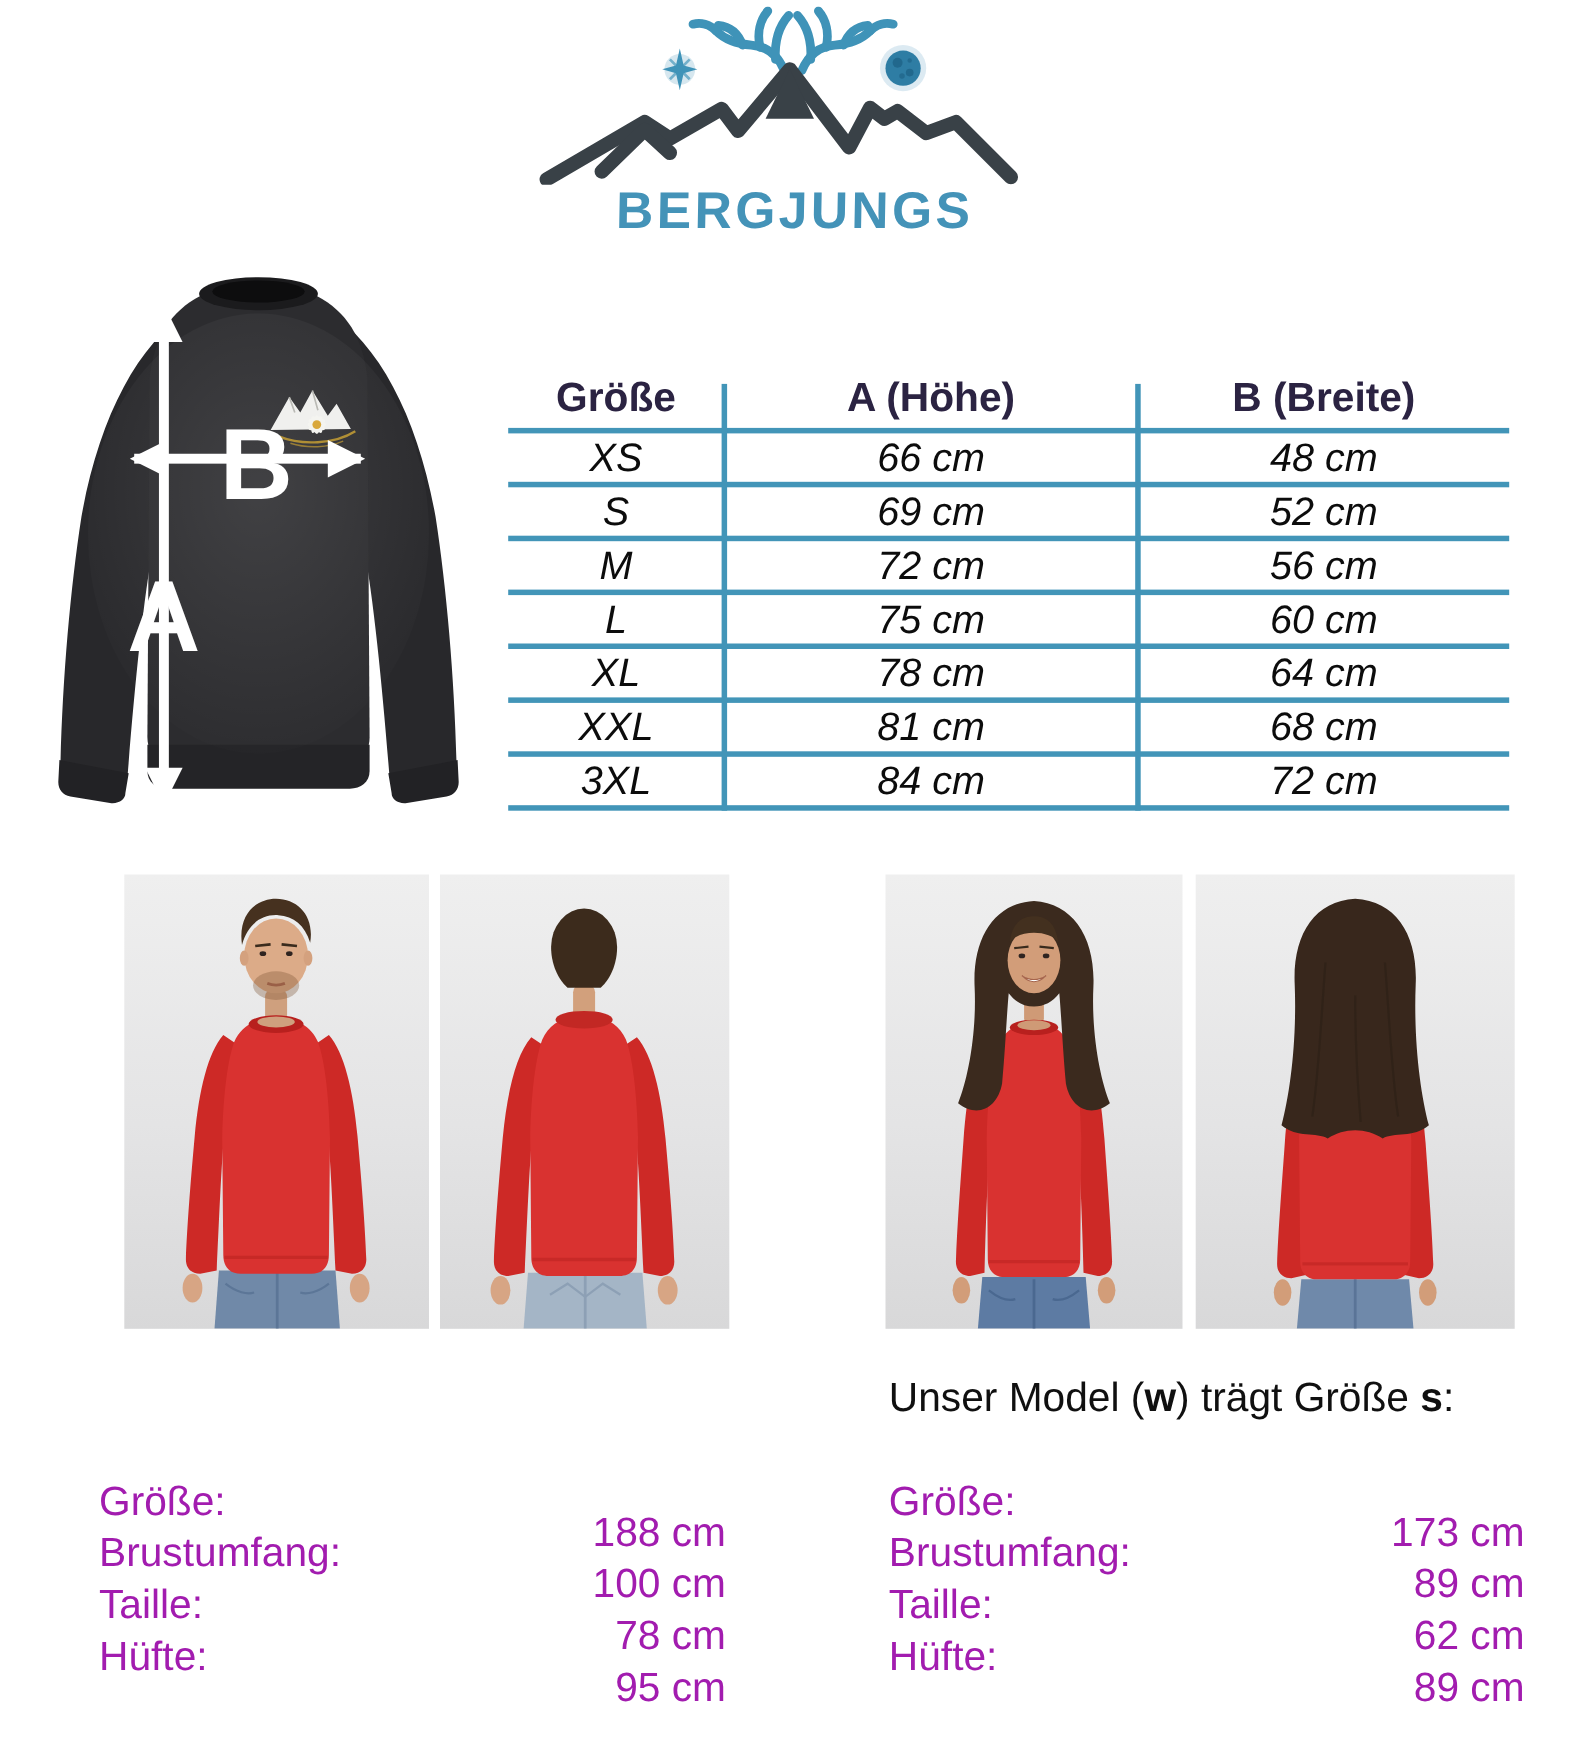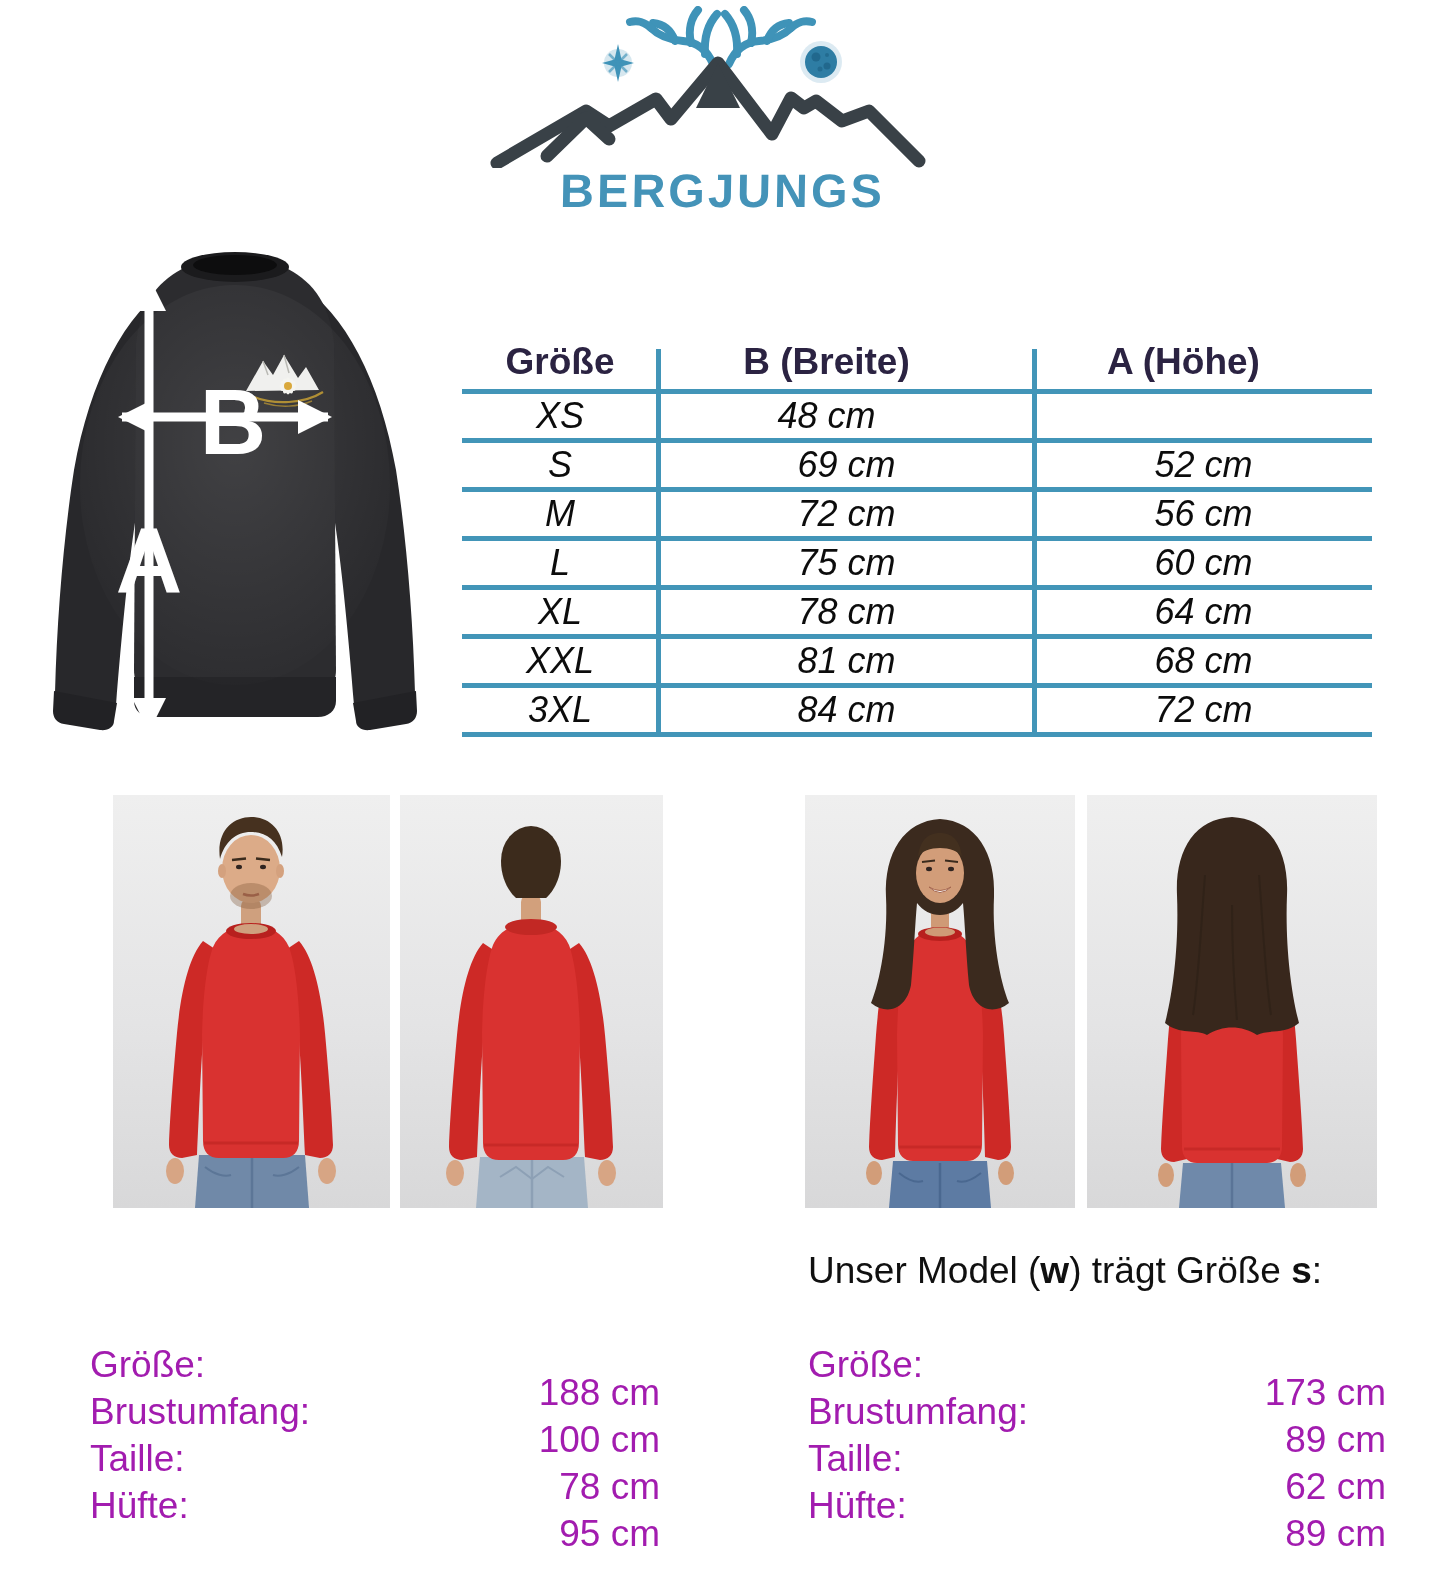--- a/index.html
+++ b/index.html
@@ -145,25 +145,26 @@
         <polygon points="302,172 268,155 268,189"></polygon>
       </g>
       <text x="119" y="347" font-size="92" text-anchor="middle">A</text>
       <text x="203" y="209" font-size="92" text-anchor="middle">B</text>
     </svg>
   </div>
 
   <div class="size-table">
     <div class="t-row t-head">
       <div class="cell c1">Größe</div>
+      <div class="cell c2">A (Höhe)</div>
       <div class="cell c3">B (Breite)</div>
-      <div class="cell c2">A (Höhe)</div>
     </div>
     <div class="t-row t-data">
       <div class="cell c1">XS</div>
+      <div class="cell c2">66 cm</div>
       <div class="cell c3">48 cm</div>
     </div>
     <div class="t-row t-data">
       <div class="cell c1">S</div>
       <div class="cell c2">69 cm</div>
       <div class="cell c3">52 cm</div>
     </div>
     <div class="t-row t-data">
       <div class="cell c1">M</div>
       <div class="cell c2">72 cm</div>

